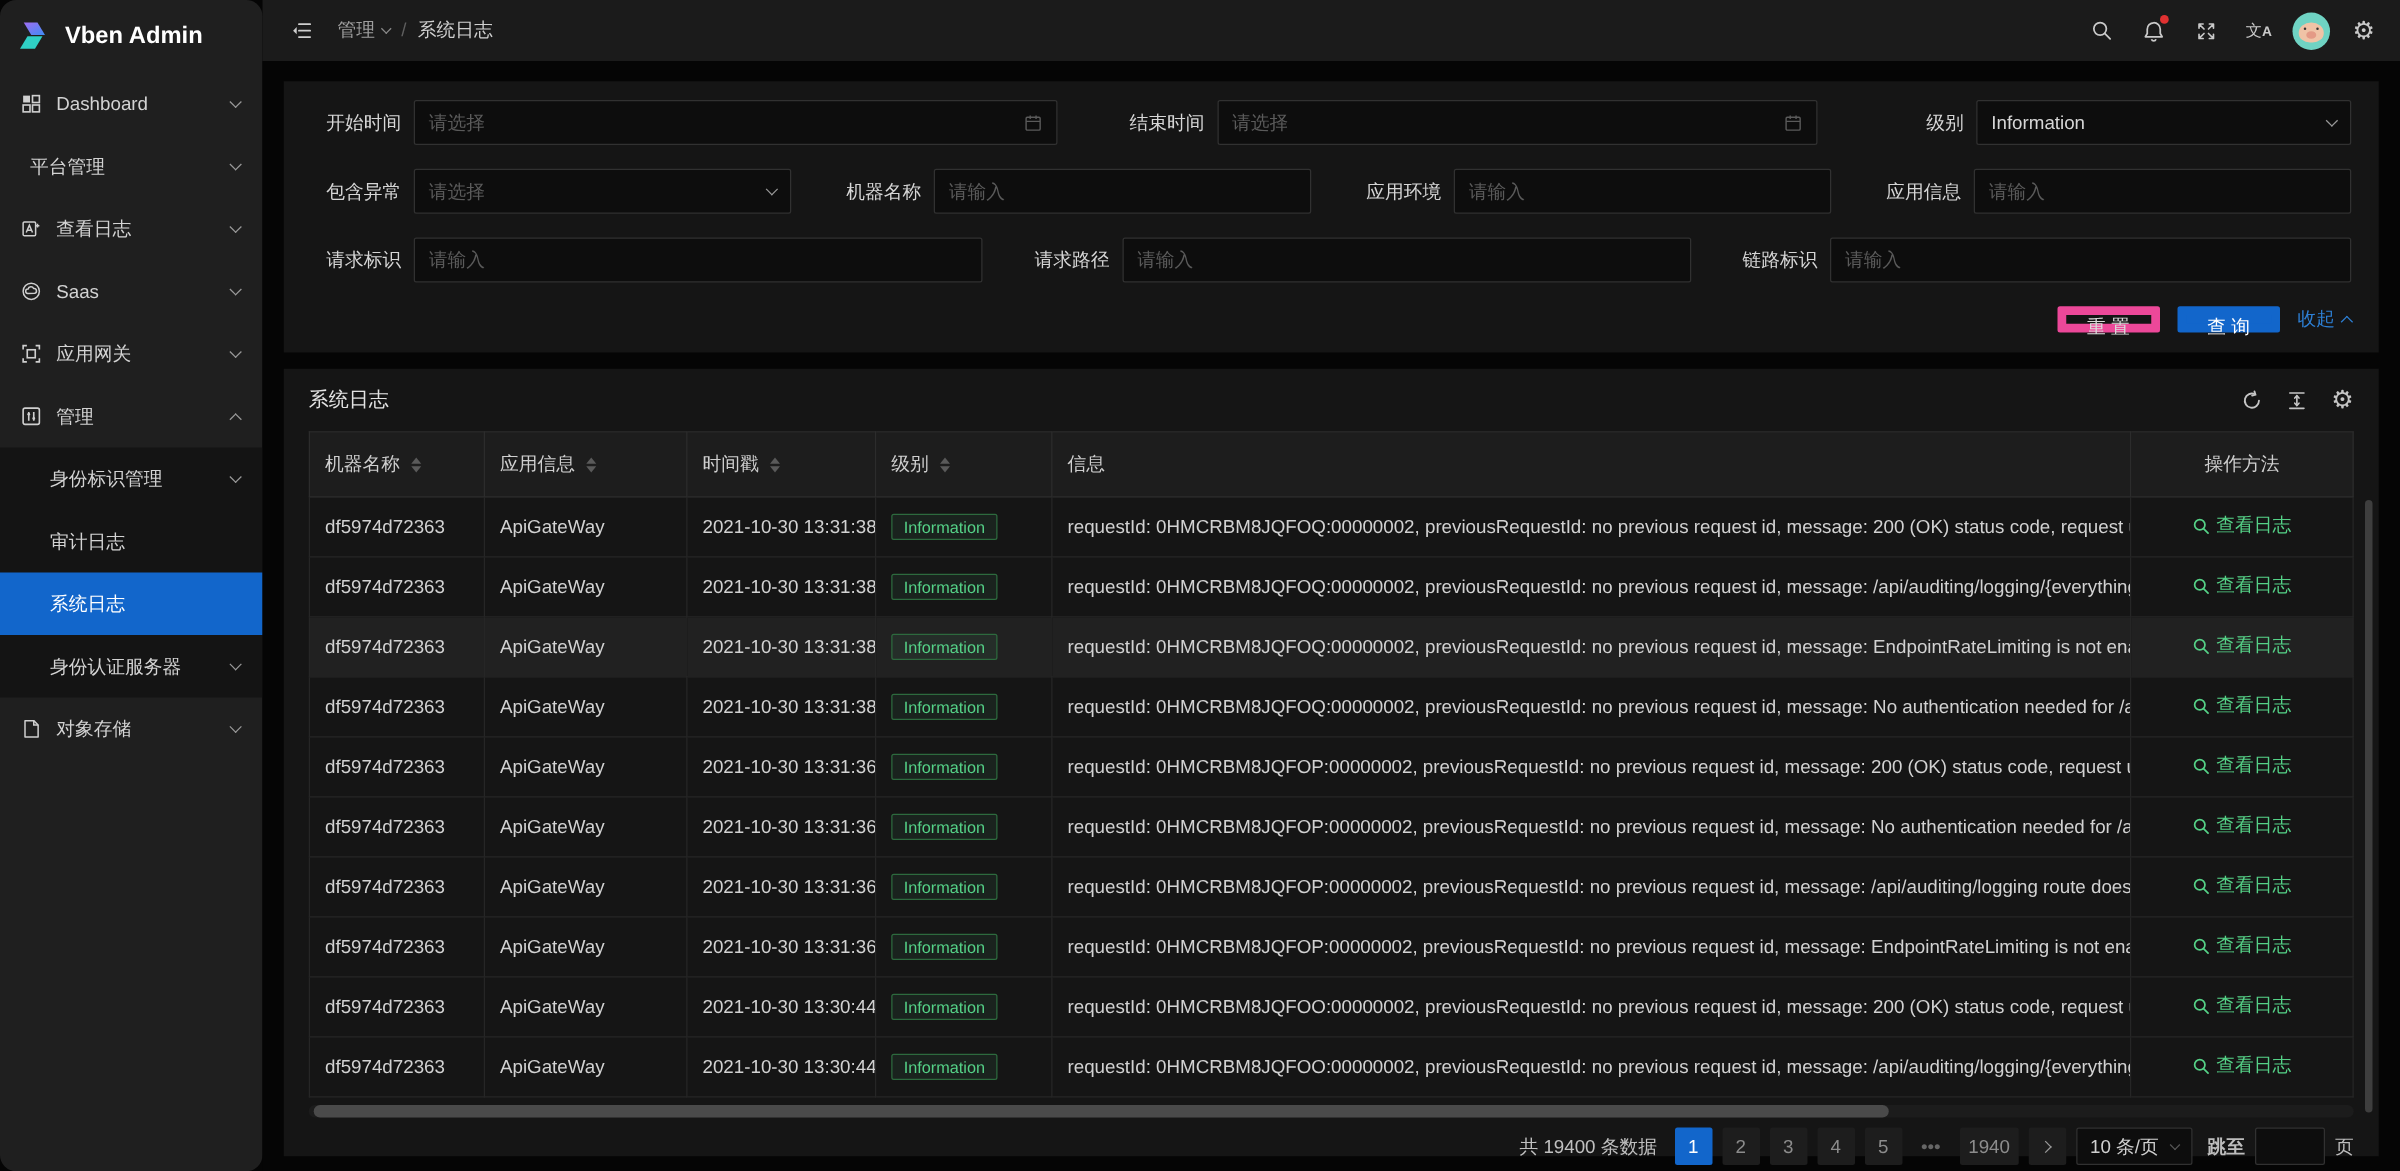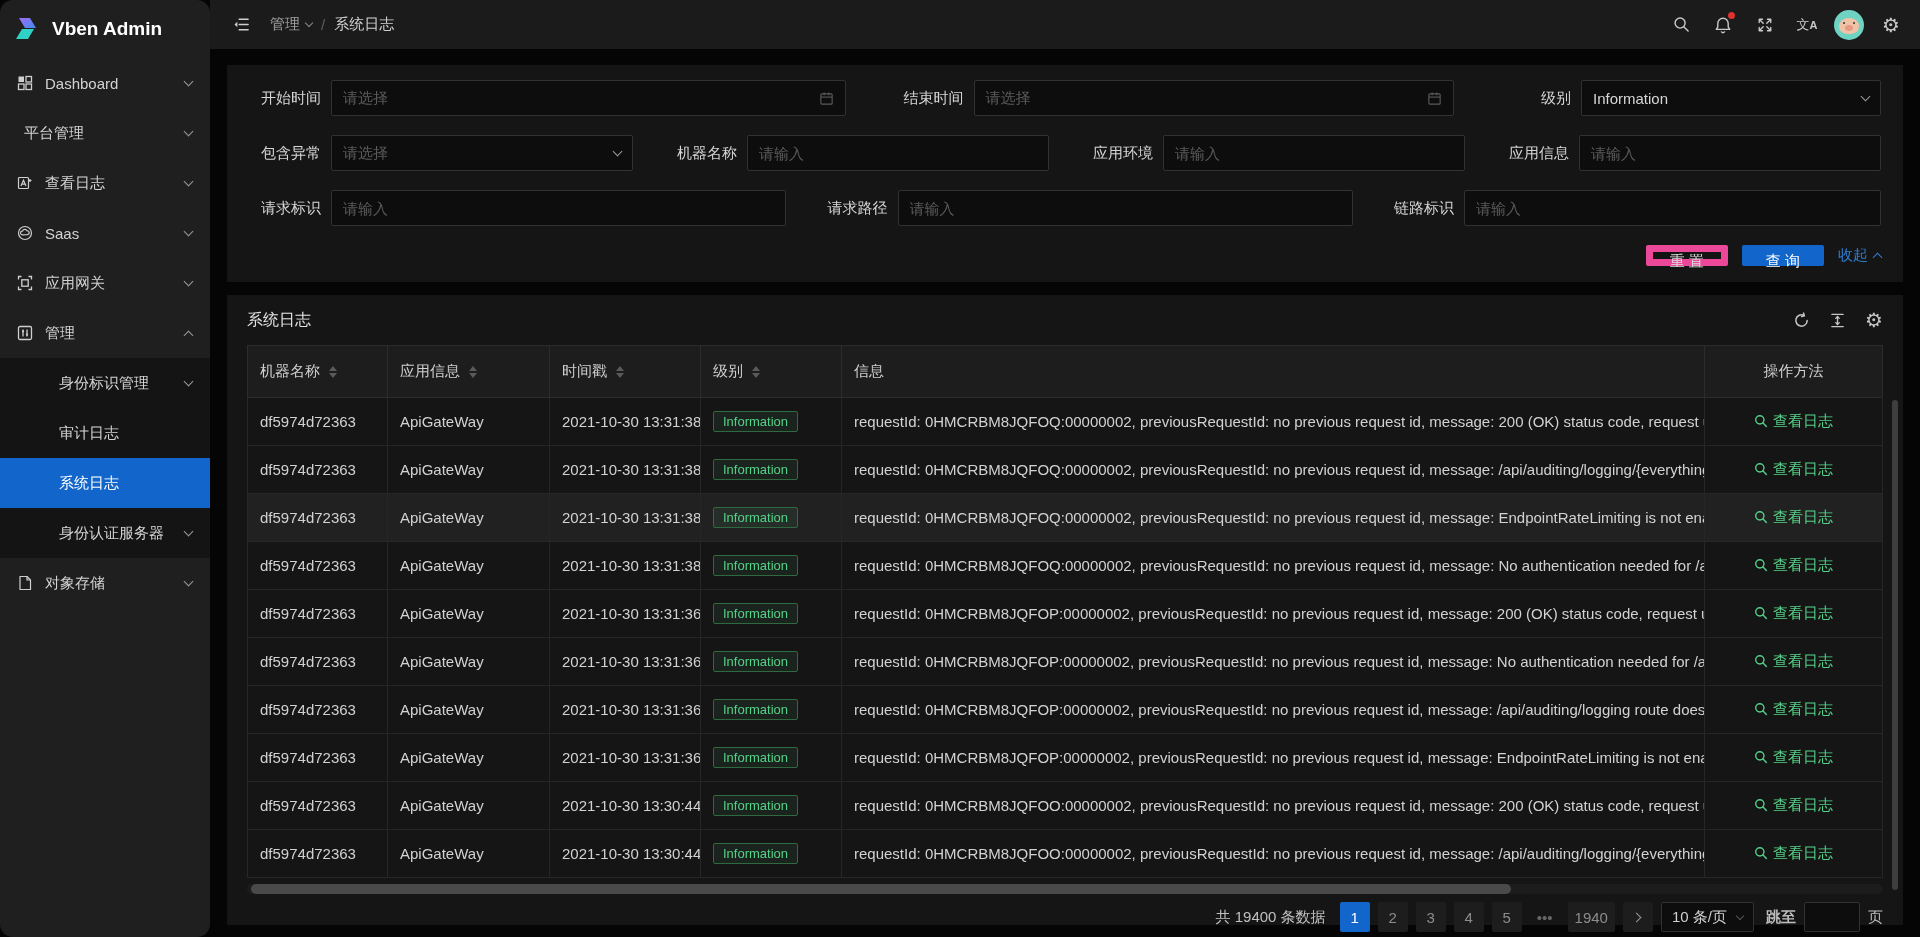--- a/index.html
+++ b/index.html
@@ -13,21 +13,21 @@
   .logo-title { color:#fff; font-size:19px; font-weight:bold; }
   .nav { font-size:15px; }
   .nav-item { height:50px; display:flex; align-items:center; gap:12px; padding:0 18px 0 16px; cursor:pointer; color:#d3d3d3; }
   .nav-item .icon { width:17px; height:17px; display:flex; align-items:center; justify-content:center; color:#cfcfcf; }
   .nav-item .label { flex:1; white-space:nowrap; }
   .no-icon { padding-left:24px; }
   .chev { width:7px; height:7px; border-right:1.4px solid #9a9a9a; border-bottom:1.4px solid #9a9a9a;
     transform:rotate(45deg); margin-top:-3px; flex-shrink:0; }
   .chev.up { transform:rotate(-135deg); margin-top:4px; }
   .submenu { background:#141414; }
-  .submenu .nav-item { padding-left:59px; }
+  .submenu .nav-item { padding-left:40px; }
   .nav-item.active { background:#1266cb; color:#fff; }
 
   
   .main { flex:1; min-width:0; display:flex; flex-direction:column; }
   .topbar { height:49px; background:#1b1b1b; display:flex; align-items:center; padding:0 8px 0 14px; color:#c5c5c5; flex-shrink:0; }
   .fold-btn { width:34px; height:49px; display:flex; align-items:center; justify-content:center; cursor:pointer; color:#cfcfcf; }
   .breadcrumb { display:flex; align-items:center; gap:9px; margin-left:12px; font-size:15px; }
   .crumb-parent { color:#9e9e9e; display:flex; align-items:center; gap:6px; cursor:pointer; }
   .crumb-parent .chev { width:6px; height:6px; border-color:#8a8a8a; }
   .crumb-sep { color:#5f5f5f; }

